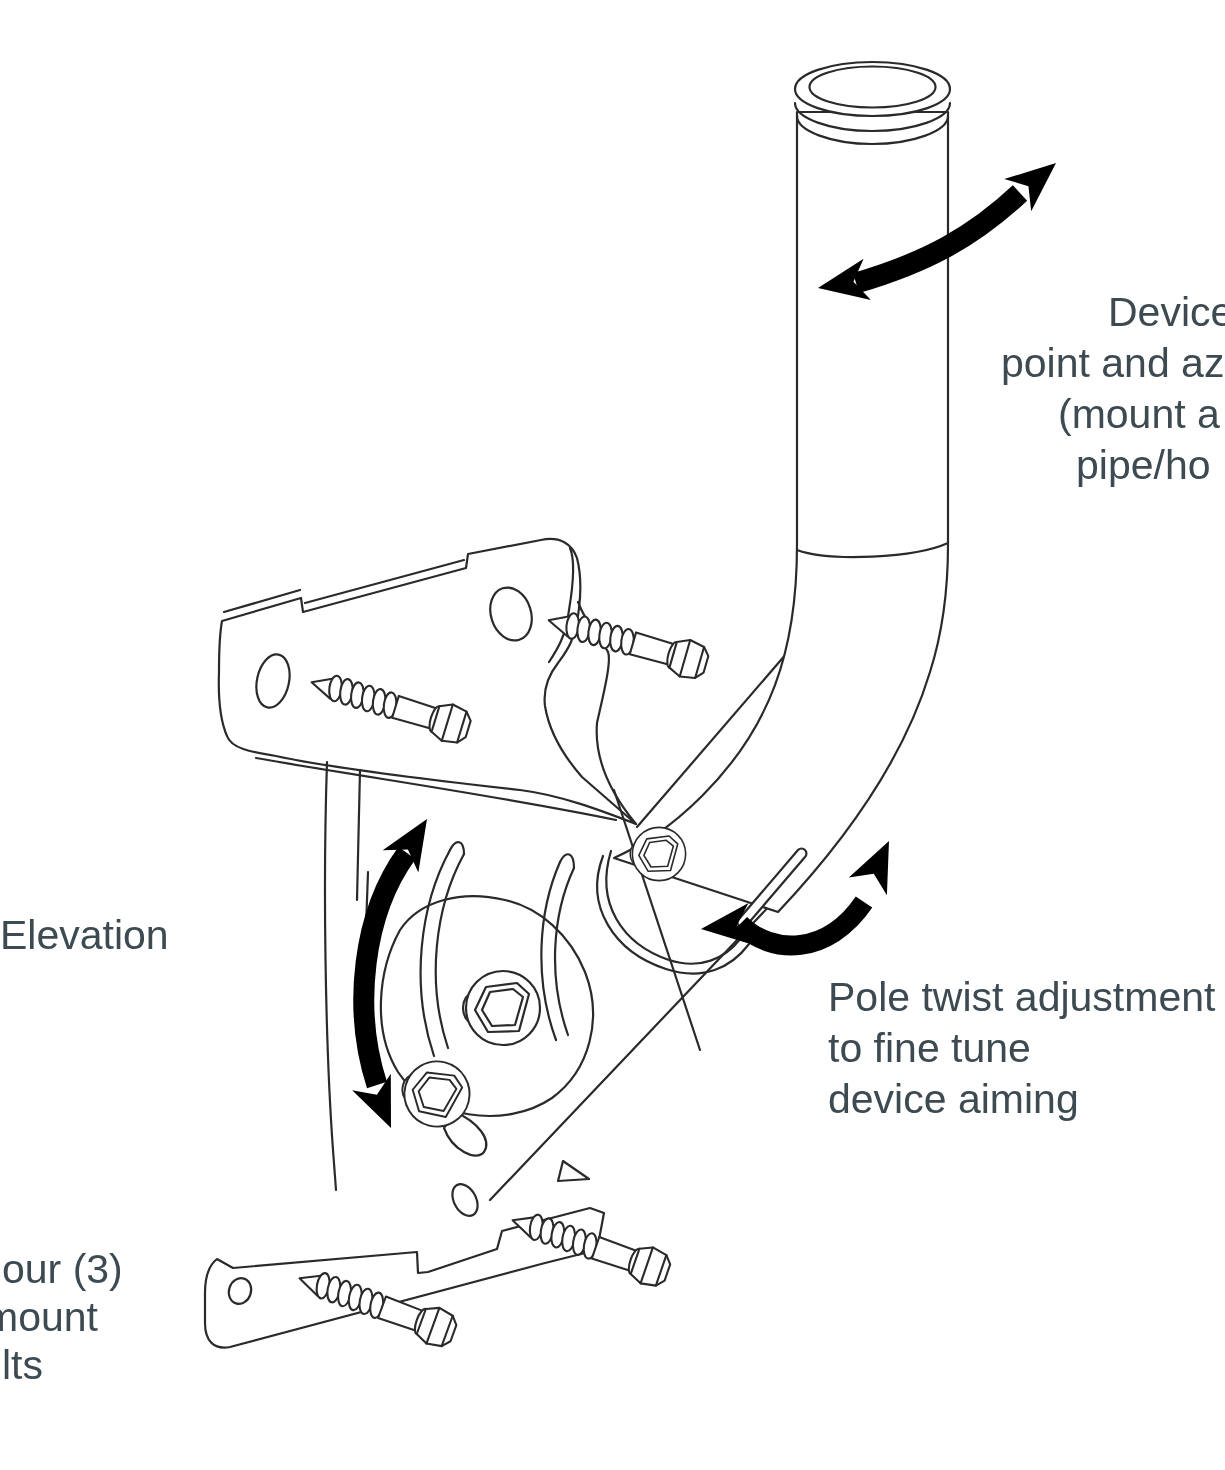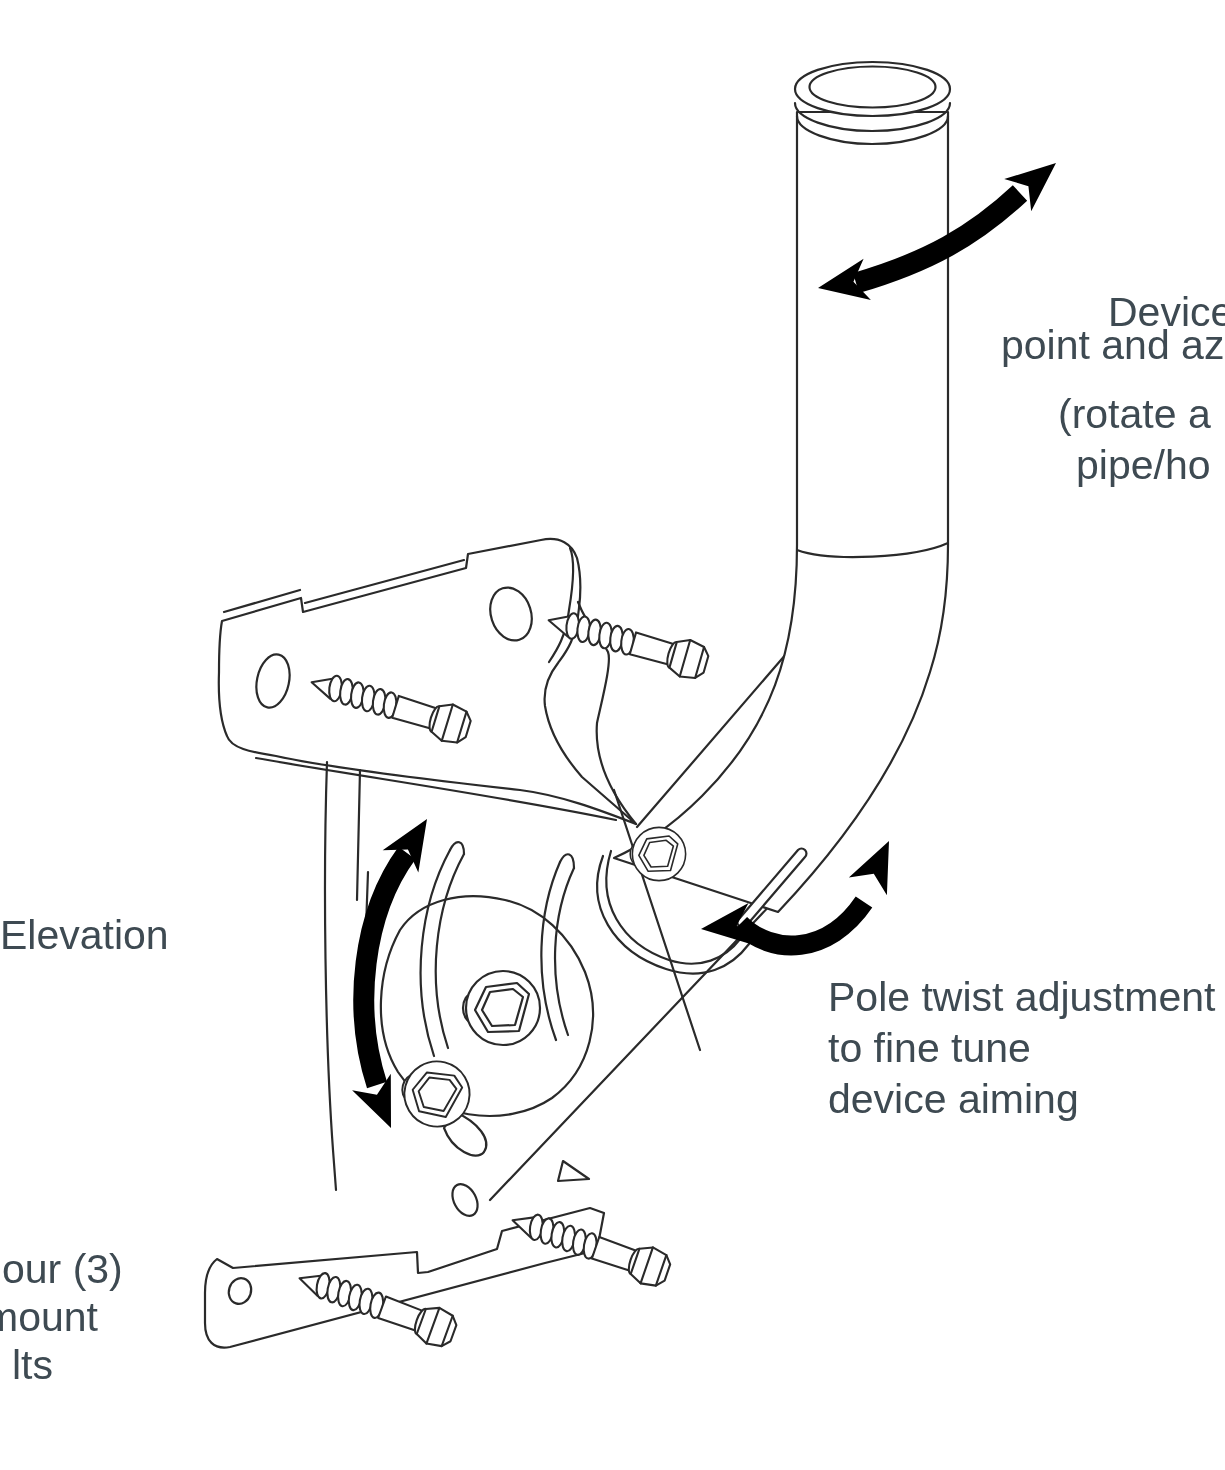--- a/index.html
+++ b/index.html
@@ -167,32 +167,32 @@
   </g>
   <g fill="#000000" stroke="none">
     <path d="M740,924 C772,956 828,955 864,902" fill="none" stroke="#000000" stroke-width="20"></path>
     <use href="#arrowhead" transform="translate(701,929) rotate(174)"></use>
     <use href="#arrowhead" transform="translate(889,841) rotate(-65)"></use>
   </g>
 </svg>
 
 <div class="label">
   <span class="ln" style="position:absolute;left:1108px;top:287px">Device</span>
-  <span class="ln" style="position:absolute;left:1001px;top:320px">point and az</span>
-  <span class="ln" style="position:absolute;left:1058px;top:389px">(rotate a</span>
+  <span class="ln" style="position:absolute;left:1001px;top:338px">point and az</span>
+  <span class="ln" style="position:absolute;left:1058px;top:389px">(mount a</span>
   <span class="ln" style="position:absolute;left:1076px;top:440px">pipe/ho</span>
 </div>
 
 <div class="label center" style="left:0;top:910px;width:245px">
   <span class="ln">Elevation</span>
 </div>
 
 <div class="label center" style="left:828px;top:972px;width:410px">
   <span class="ln">Pole twist adjustment</span>
   <span class="ln">to fine tune</span>
   <span class="ln">device aiming</span>
 </div>
 
 <div class="label">
   <span class="ln" style="position:absolute;left:2px;top:1244px">our (3)</span>
   <span class="ln" style="position:absolute;left:-16px;top:1292px">mount</span>
-  <span class="ln" style="position:absolute;left:12px;top:1340px">lts</span>
+  <span class="ln" style="position:absolute;left:2px;top:1340px">lts</span>
 </div>
 
 </body></html>

